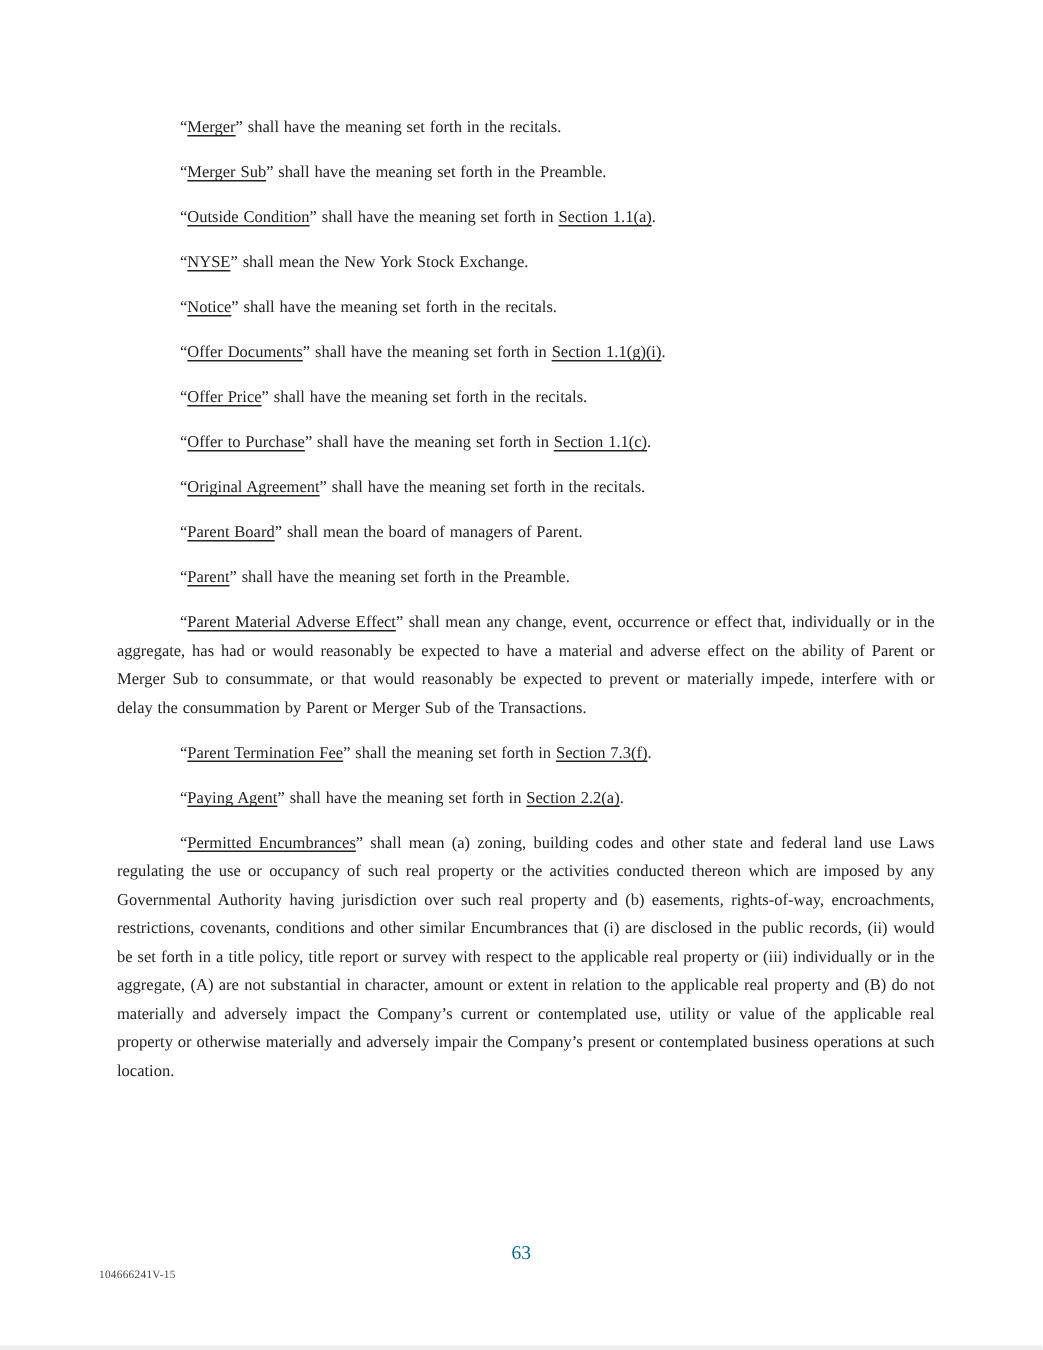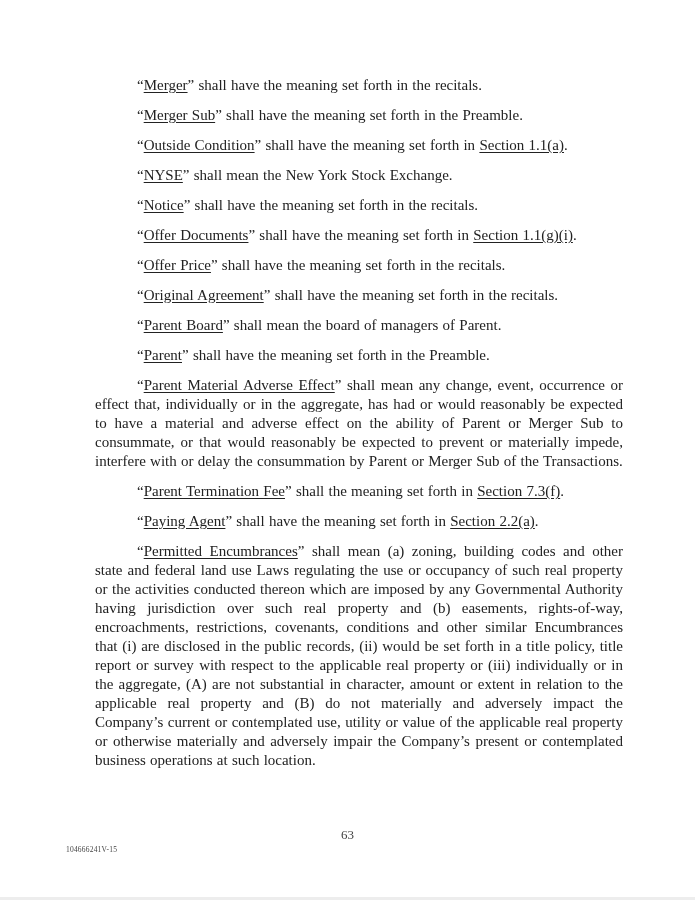--- a/index.html
+++ b/index.html
@@ -15,41 +15,41 @@
     font-family: "Liberation Serif", "DejaVu Serif", serif;
     color: #222222;
   }
   .page {
     position: absolute;
     left: 78px;
     top: 76px;
     width: 545px;
   }
   .para {
-    font-size: 15px;
+    font-size: 11px;
     line-height: 19px;
-    margin: 0 0 11px 17px;
+    margin: 0 0 11px 0;
     text-indent: 42px;
     word-spacing: 0.5px;
   }
   .para.justify {
     text-align: justify;
   }
   .u {
     text-decoration: underline;
     text-underline-offset: 2px;
   }
   .page-number {
     position: absolute;
     top: 827px;
     left: 0;
     width: 695px;
     text-align: center;
     font-size: 13px;
-    color: #404040;
+    color: #0369a1;
   }
   .doc-id {
     position: absolute;
     top: 845px;
     left: 66px;
     font-size: 7.5px;
     letter-spacing: 0.2px;
     color: #444444;
     font-family: "Liberation Serif", "DejaVu Serif", serif;
   }
@@ -67,20 +67,21 @@
 
 <div class="page">
   <div>
       <p class="para"><span>“</span><span class="u">Merger</span><span>” shall have the meaning set forth in the recitals.</span></p>
       <p class="para"><span>“</span><span class="u">Merger Sub</span><span>” shall have the meaning set forth in the Preamble.</span></p>
       <p class="para"><span>“</span><span class="u">Outside Condition</span><span>” shall have the meaning set forth in </span><span class="u">Section 1.1(a)</span><span>.</span></p>
       <p class="para"><span>“</span><span class="u">NYSE</span><span>” shall mean the New York Stock Exchange.</span></p>
       <p class="para"><span>“</span><span class="u">Notice</span><span>” shall have the meaning set forth in the recitals.</span></p>
       <p class="para"><span>“</span><span class="u">Offer Documents</span><span>” shall have the meaning set forth in </span><span class="u">Section 1.1(g)(i)</span><span>.</span></p>
       <p class="para"><span>“</span><span class="u">Offer Price</span><span>” shall have the meaning set forth in the recitals.</span></p>
+      <p class="para"><span>“</span><span class="u">Offer to Purchase</span><span>” shall have the meaning set forth in </span><span class="u">Section 1.1(c)</span><span>.</span></p>
       <p class="para"><span>“</span><span class="u">Original Agreement</span><span>” shall have the meaning set forth in the recitals.</span></p>
       <p class="para"><span>“</span><span class="u">Parent Board</span><span>” shall mean the board of managers of Parent.</span></p>
       <p class="para"><span>“</span><span class="u">Parent</span><span>” shall have the meaning set forth in the Preamble.</span></p>
       <p class="para justify"><span>“</span><span class="u">Parent Material Adverse Effect</span><span>” shall mean any change, event, occurrence or effect that, individually or in the aggregate, has had or would reasonably be expected to have a material and adverse effect on the ability of Parent or Merger Sub to consummate, or that would reasonably be expected to prevent or materially impede, interfere with or delay the consummation by Parent or Merger Sub of the Transactions.</span></p>
       <p class="para"><span>“</span><span class="u">Parent Termination Fee</span><span>” shall the meaning set forth in </span><span class="u">Section 7.3(f)</span><span>.</span></p>
       <p class="para"><span>“</span><span class="u">Paying Agent</span><span>” shall have the meaning set forth in </span><span class="u">Section 2.2(a)</span><span>.</span></p>
       <p class="para justify"><span>“</span><span class="u">Permitted Encumbrances</span><span>” shall mean (a) zoning, building codes and other state and federal land use Laws regulating the use or occupancy of such real property or the activities conducted thereon which are imposed by any Governmental Authority having jurisdiction over such real property and (b) easements, rights-of-way, encroachments, restrictions, covenants, conditions and other similar Encumbrances that (i) are disclosed in the public records, (ii) would be set forth in a title policy, title report or survey with respect to the applicable real property or (iii) individually or in the aggregate, (A) are not substantial in character, amount or extent in relation to the applicable real property and (B) do not materially and adversely impact the Company’s current or contemplated use, utility or value of the applicable real property or otherwise materially and adversely impair the Company’s present or contemplated business operations at such location.</span></p>
     </div>
 </div>
 

